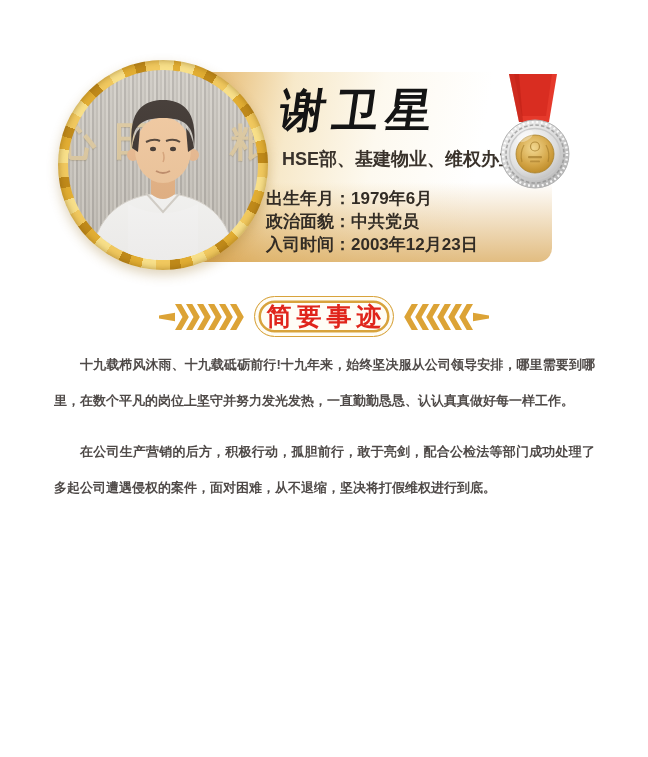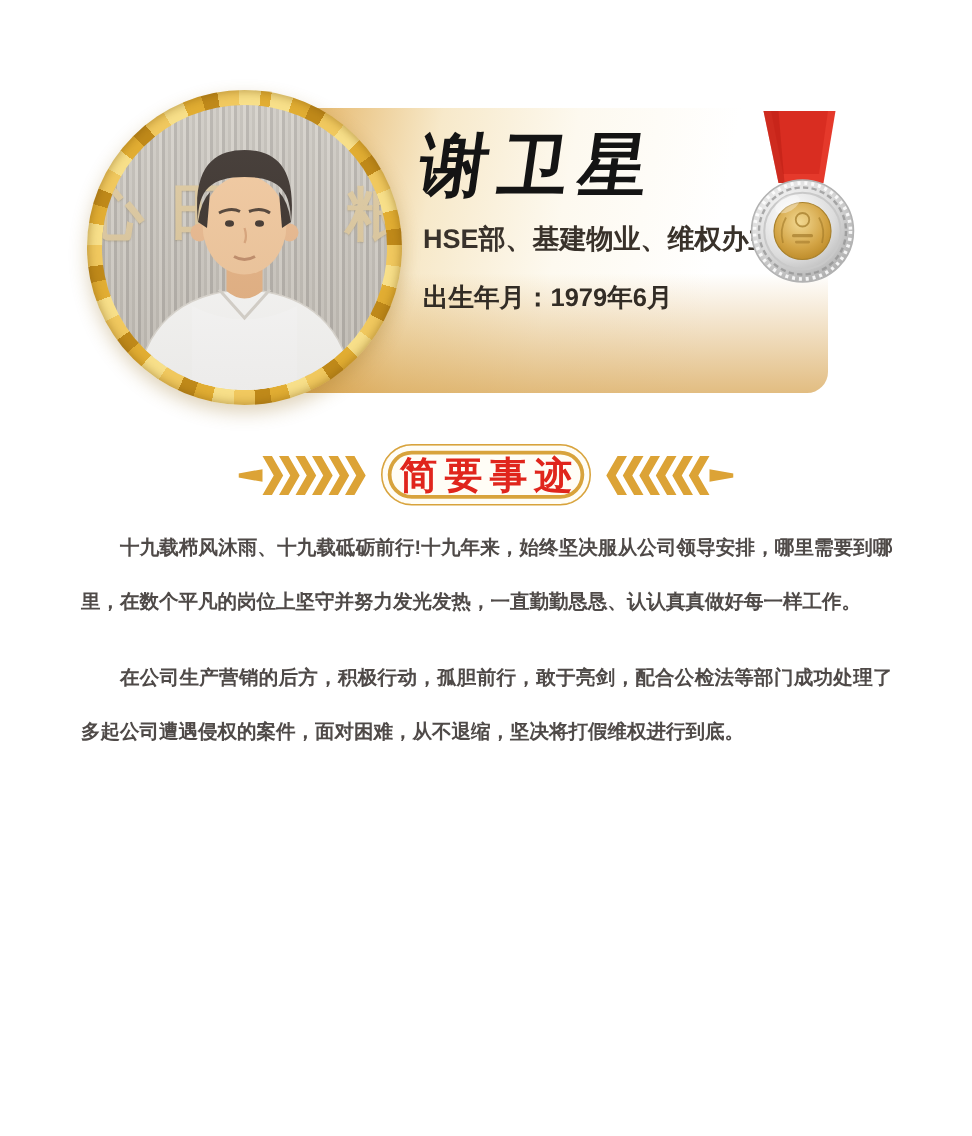--- a/index.html
+++ b/index.html
@@ -17,21 +17,21 @@
       linear-gradient(100deg, #d9a348 0%, #e9c280 13%, #f7e9ca 30%, #fdf9ef 52%, #ffffff 78%);
   }
   .name {
     position:absolute; left:280px; top:80px; font-size:46px; font-weight:bold; color:#141414;
     letter-spacing:7px; transform:skewX(-8deg); font-family:"DejaVu Serif", serif; white-space:nowrap;
   }
   .job-title {
     position:absolute; left:282px; top:147px; font-size:18px; font-weight:bold; color:#39322b;
     white-space:nowrap;
   }
-  .facts { position:absolute; left:282px; top:187px; }
+  .facts { position:absolute; left:266px; top:187px; }
   .fact-row { font-size:17px; font-weight:bold; color:#322c25; line-height:23px; white-space:nowrap; }
 
   
   .photo-ring {
     position:absolute; left:58px; top:60px; width:210px; height:210px; border-radius:50%;
     background:repeating-conic-gradient(from 10deg,
       #f8e08a 0deg 8deg, #e2ae33 8deg 15deg, #c08a1a 15deg 21deg, #f1c95f 21deg 29deg);
     box-shadow:0 5px 12px rgba(150,110,30,.30), inset 0 0 7px rgba(120,80,10,.55);
   }
   .photo-inner {
@@ -83,20 +83,22 @@
 
 <div class="page">
 
   <div class="info-card"></div>
 
   <div class="name">谢卫星</div>
   <div class="job-title">HSE部、基建物业、维权办主任</div>
 
   <div class="facts">
     <div class="fact-row"><span>出生年月：</span><span>1979年6月</span></div>
+    <div class="fact-row"><span>政治面貌：</span><span>中共党员</span></div>
+    <div class="fact-row"><span>入司时间：</span><span>2003年12月23日</span></div>
   </div>
 
   <div class="photo-ring">
     <div class="photo-inner">
       <div class="calligraphy">心田　粮</div>
       <svg class="person-svg" viewBox="0 0 190 190" xmlns="http://www.w3.org/2000/svg">
 
         <path d="M22 192 C26 146 52 123 95 121 C138 123 164 146 168 192 Z" fill="#fbfbfa" stroke="#dedad3" stroke-width="1"></path>
         <path d="M60 132 Q95 150 130 132 L130 192 L60 192 Z" fill="#ffffff" opacity="0.6"></path>
 

